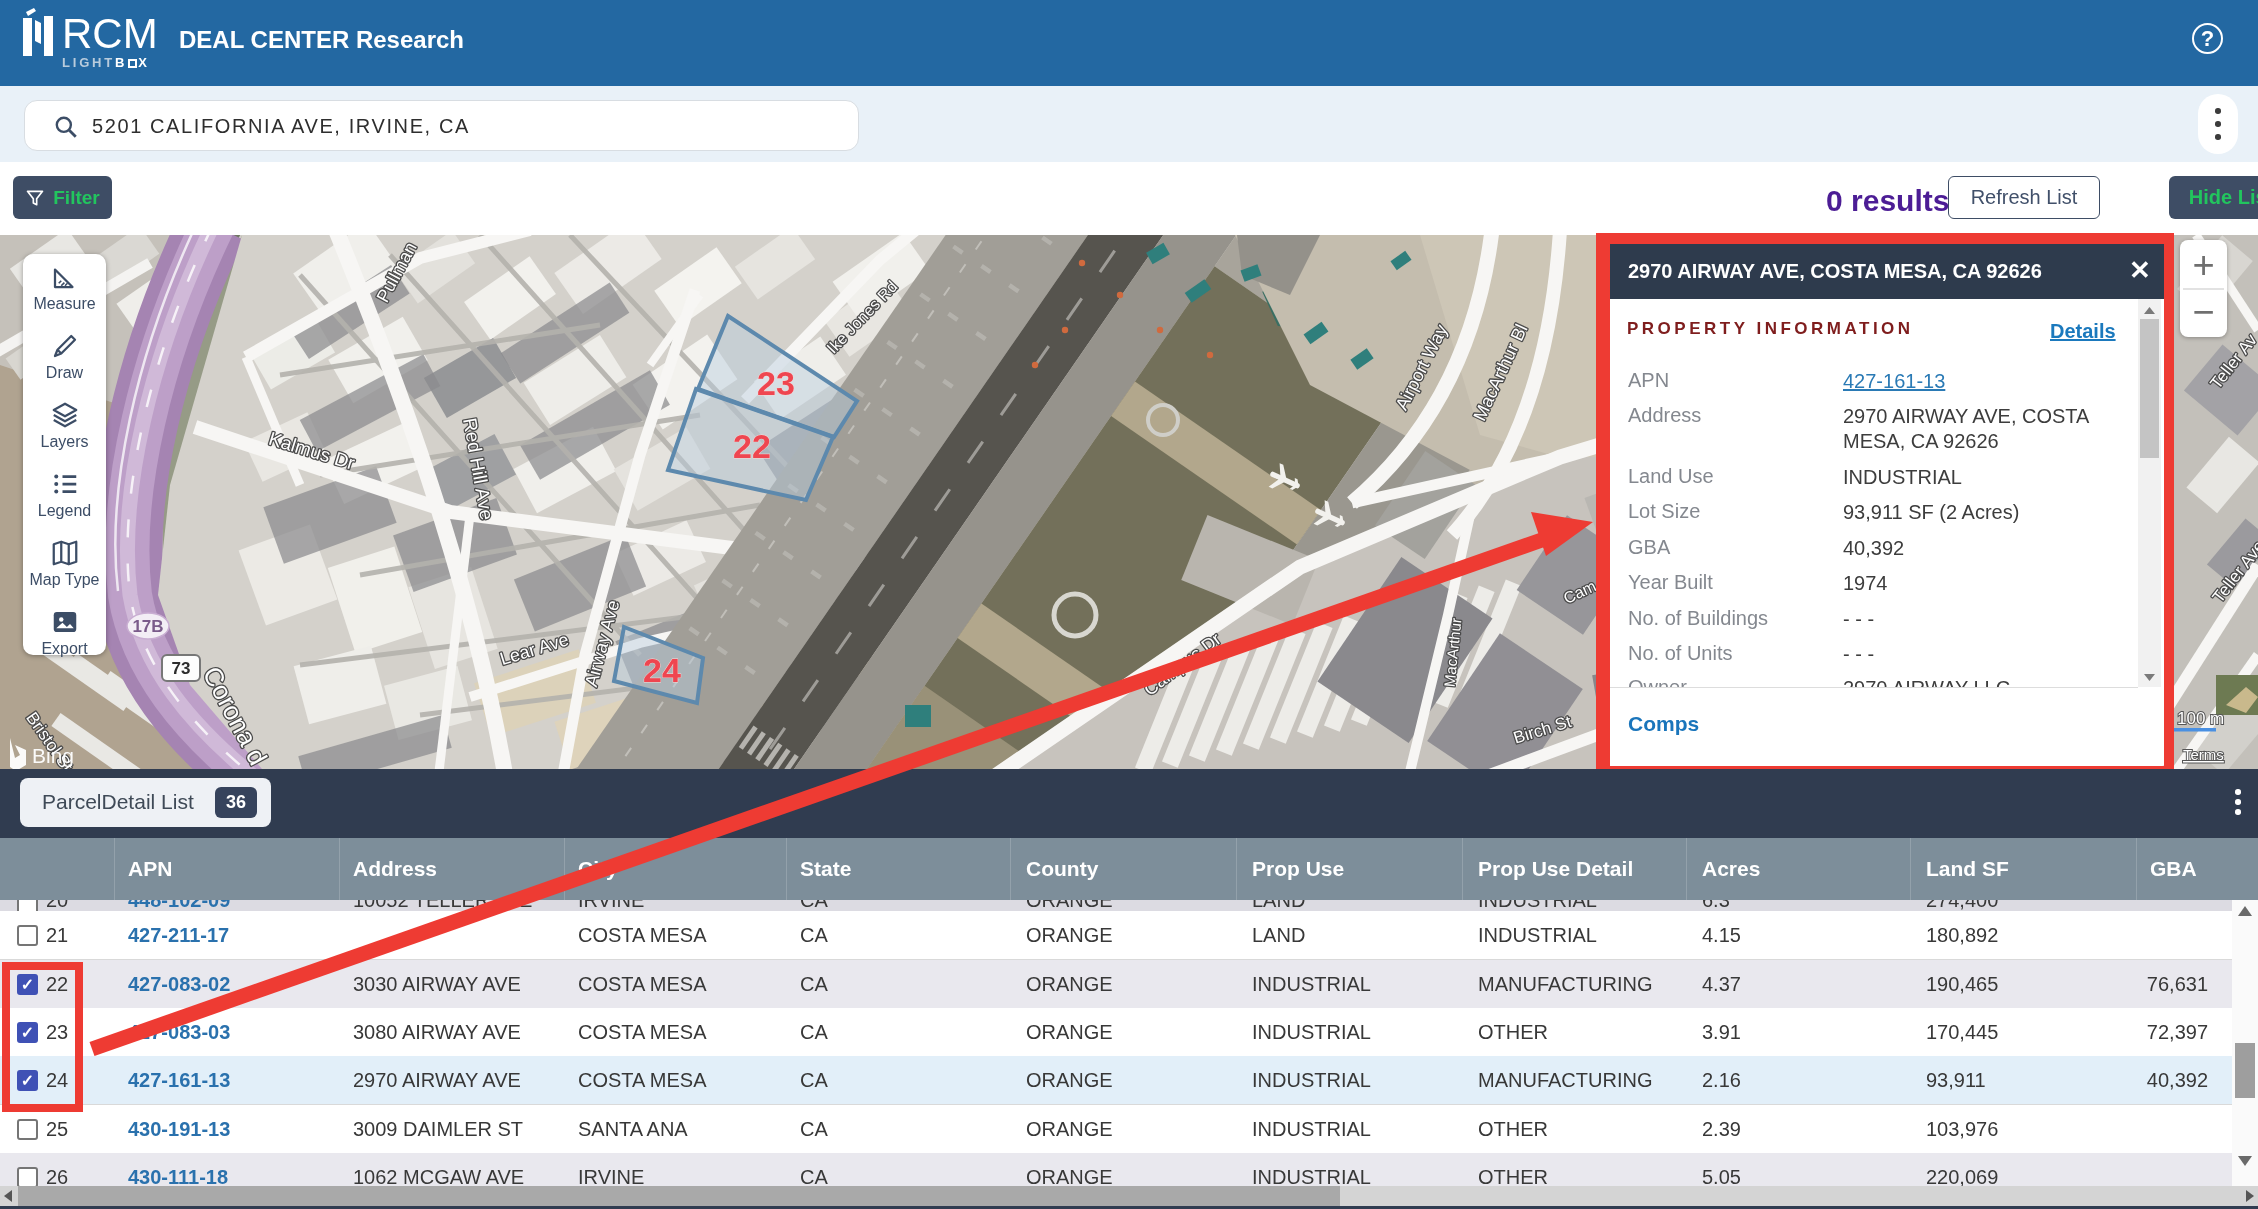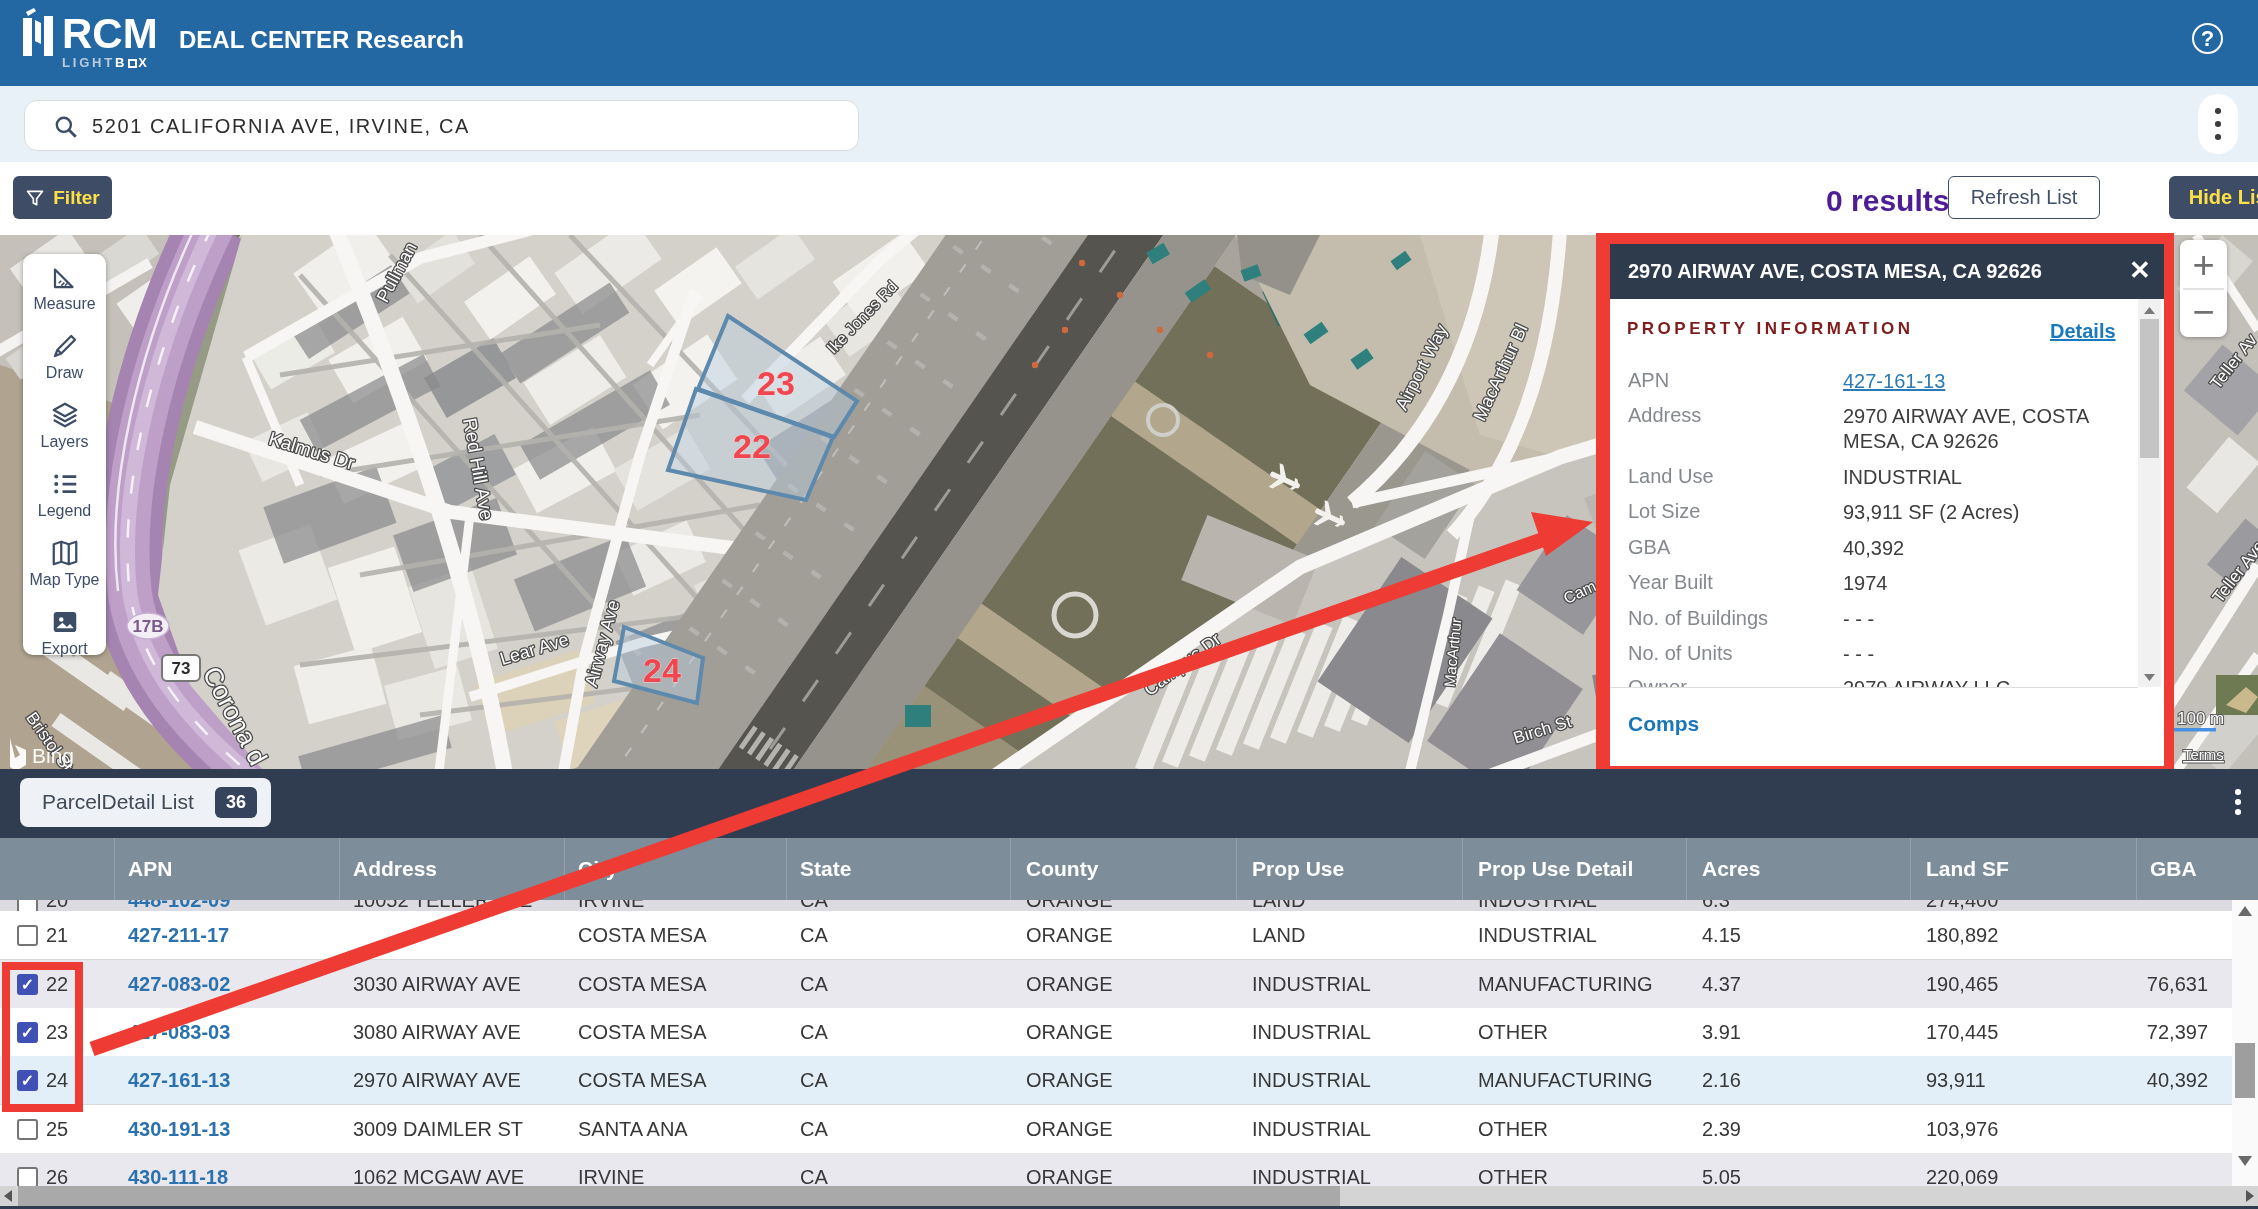--- a/index.html
+++ b/index.html
@@ -1,34 +1,34 @@
 <!DOCTYPE html>
 <html><head><meta charset="utf-8">
 <style>
 * { margin:0; padding:0; box-sizing:border-box; }
 html,body { width:2258px; height:1209px; overflow:hidden; font-family:"Liberation Sans",sans-serif; background:#fff; }
 #page { position:relative; width:2258px; height:1209px; overflow:hidden; }
 
 #hdr { position:absolute; left:0; top:0; width:2258px; height:86px; background:#2368a2; }
 #logo { position:absolute; left:33px; top:13px; }
-#rcm { position:absolute; left:62px; top:10px; color:#fff; font-size:42px; font-weight:bold; letter-spacing:0px; }
+#rcm { position:absolute; left:62px; top:10px; color:#fff; font-size:42px; font-weight:normal; letter-spacing:0px; }
 #lightbox { position:absolute; left:62px; top:55px; font-size:13px; letter-spacing:2.8px; color:#b8cbdc; font-weight:bold; }
 #lightbox b { color:#fff; }
 #dealtitle { position:absolute; left:179px; top:26px; color:#fff; font-size:24px; font-weight:bold; }
 #help { position:absolute; left:2192px; top:23px; width:31px; height:31px; border:2.5px solid #fff; border-radius:50%; color:#fff; font-size:22px; font-weight:bold; text-align:center; line-height:27px; }
 
 #searchzone { position:absolute; left:0; top:86px; width:2258px; height:76px; background:#e9f1f8; }
 #searchbox { position:absolute; left:24px; top:14px; width:835px; height:51px; background:#fff; border:1px solid #d8dde2; border-radius:13px; }
 #searchtxt { position:absolute; left:67px; top:14px; font-size:20px; letter-spacing:1.6px; color:#2e2e2e; }
 #dots3a { position:absolute; left:2198px; top:8px; width:40px; height:60px; background:#fff; border-radius:20px; }
 .vdots { position:relative; width:100%; height:100%; }
 .vdots i { position:absolute; left:50%; width:5.5px; height:5.5px; margin-left:-2.75px; border-radius:50%; background:#3c3c3c; }
 
 #filterbar { position:absolute; left:0; top:162px; width:2258px; height:73px; background:#fff; }
-.slatebtn { background:#3e4d65; color:#fde047; border-radius:6px; font-size:19px; font-weight:bold; display:flex; align-items:center; justify-content:center; }
+.slatebtn { background:#3e4d65; color:#22c55e; border-radius:6px; font-size:19px; font-weight:bold; display:flex; align-items:center; justify-content:center; }
 #filterbtn { position:absolute; left:13px; top:14px; width:99px; height:43px; gap:8px; }
 #results0 { position:absolute; left:1826px; top:22px; font-size:30px; font-weight:bold; color:#4c1d95; }
 #refreshbtn { position:absolute; left:1948px; top:14px; width:152px; height:43px; background:#fff; border:1.5px solid #3e4d65; border-radius:6px; color:#41506a; font-size:20px; display:flex; align-items:center; justify-content:center; }
 #hidebtn { position:absolute; left:2122px; top:14px; width:124px; height:43px; font-size:20px;margin-left:47px; }
 
 #map { position:absolute; left:0; top:235px; width:2258px; height:534px; background:#ccc8c2; overflow:hidden; }
 
 #tools { position:absolute; left:23px; top:254px; width:83px; height:401px; background:#fff; border-radius:10px; box-shadow:0 1px 5px rgba(0,0,0,.35); }
 .tool { position:absolute; left:0; width:83px; text-align:center; color:#3c4d66; font-size:16px; }
 .tool svg { display:block; margin:0 auto 3px; }

